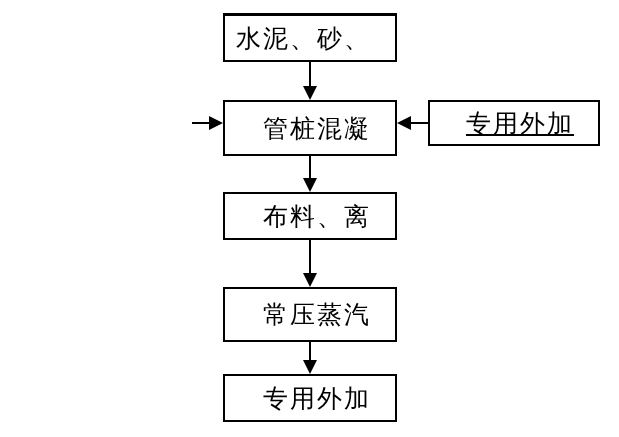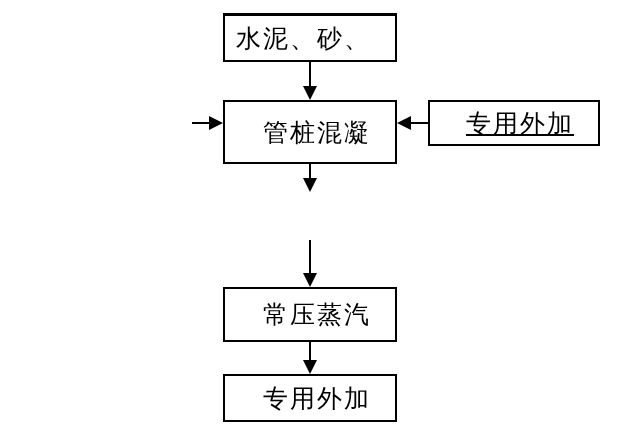--- a/index.html
+++ b/index.html
@@ -33,21 +33,21 @@
     justify-content: flex-end;
     padding-right: 24px;
     font-size: 25px;
     letter-spacing: 2px;
     color: #000000;
     white-space: nowrap;
   }
   
   #n-cement       { left: 223px; top: 13px;  width: 174px; height: 49px; border-width: 3px 2px 2px 2px; }
   #n-minerals     { left: 16px;  top: 100px; width: 176px; height: 48px; }
-  #n-concrete     { left: 223px; top: 100px; width: 174px; height: 64px; }
+  #n-concrete     { left: 223px; top: 100px; width: 174px; height: 56px; }
   #n-additive     { left: 428px; top: 100px; width: 172px; height: 46px; text-decoration: underline; }
   #n-distribution { left: 223px; top: 192px; width: 174px; height: 48px; }
   #n-steam        { left: 223px; top: 287px; width: 174px; height: 55px; }
   #n-natural      { left: 223px; top: 374px; width: 174px; height: 48px; }
 </style>
 </head>
 <body>
 
 <div class="canvas">
 
@@ -77,20 +77,23 @@
 
 
   <div class="node" id="n-concrete">
     <span>管桩混凝</span>
   </div>
 
   <div class="node" id="n-additive">
     <span>专用外加</span>
   </div>
 
+  <div class="node" id="n-distribution">
+    <span>布料、离</span>
+  </div>
 
   <div class="node" id="n-steam">
     <span>常压蒸汽</span>
   </div>
 
   <div class="node" id="n-natural">
     <span>专用外加</span>
   </div>
 
 </div>

